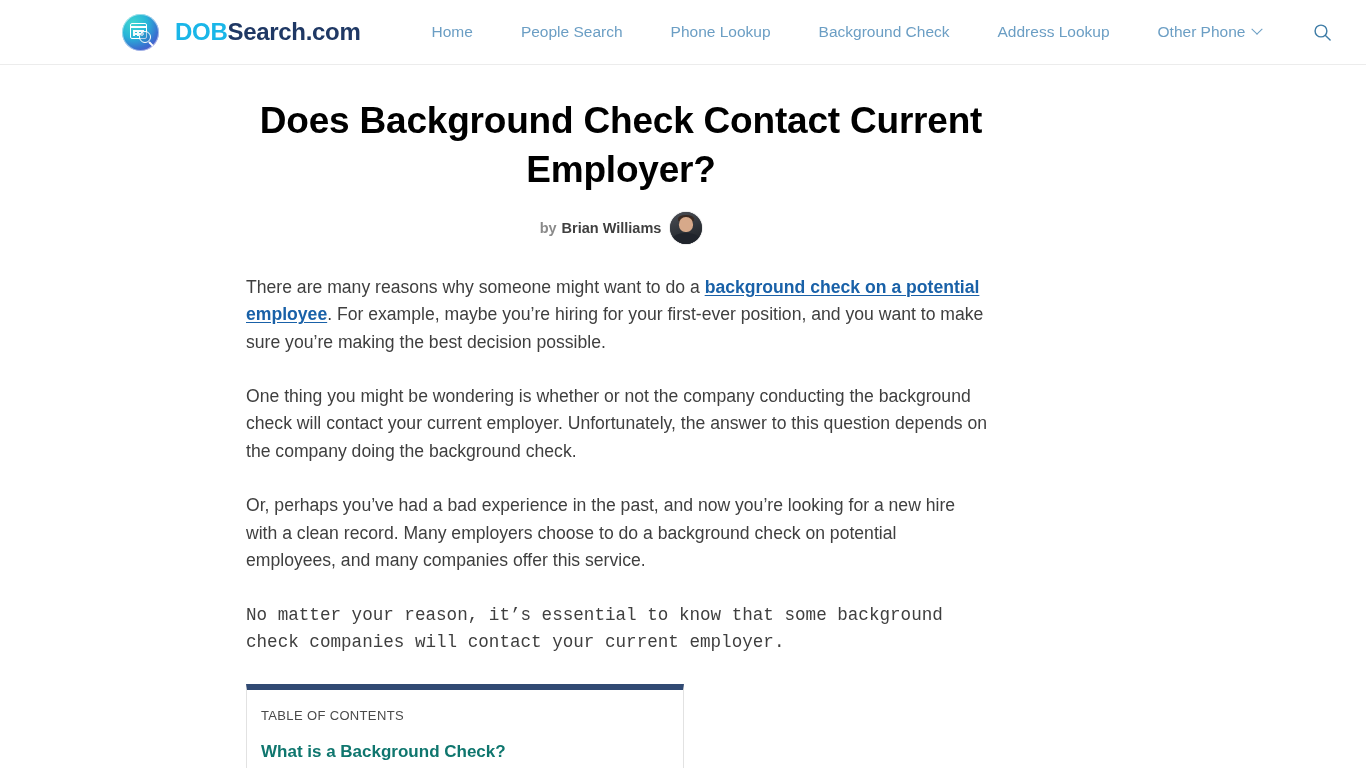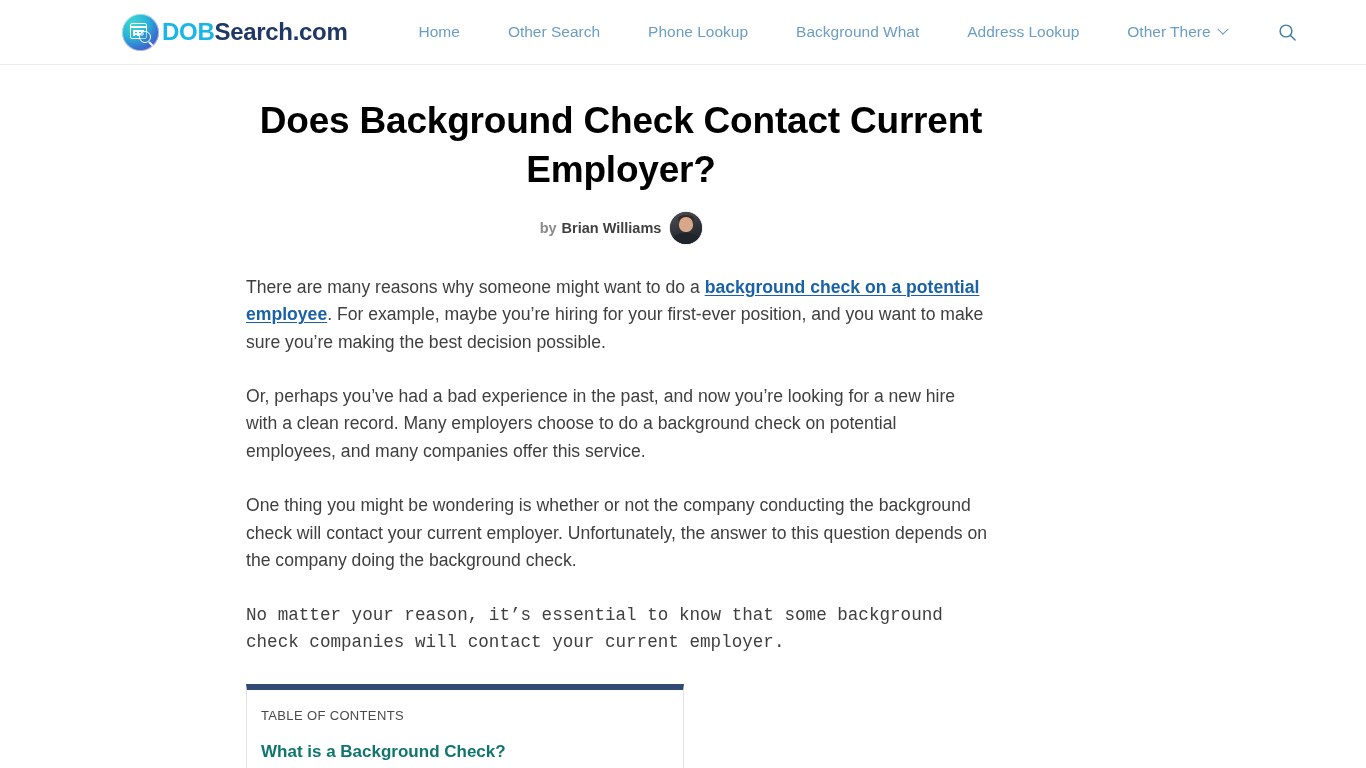--- a/index.html
+++ b/index.html
@@ -26,21 +26,21 @@
     width: 1366px;
     height: 100%;
     display: flex;
     align-items: center;
     padding: 0 0 0 122px;
   }
 
   .brand {
     display: flex;
     align-items: center;
-    gap: 3px;
+    gap: 16px;
     text-decoration: none;
     flex: 0 0 auto;
   }
   .brand-mark {
     width: 37px;
     height: 37px;
     border-radius: 50%;
     background: radial-gradient(circle at 30% 25%, #3fd6d0 0%, #28b4d8 38%, #3a6fd0 68%, #6b3fc4 100%);
     position: relative;
     flex: 0 0 auto;
@@ -251,33 +251,33 @@
         <span class="lens"></span>
       </span>
       <span class="brand-text"><span class="dob">DOB</span><span class="rest">Search.com</span></span>
     </a>
 
     <nav class="main-nav">
       <a class="nav-link" href="#">
         <span>Home</span>
       </a>
       <a class="nav-link" href="#">
-        <span>Other Search</span>
+        <span>People Search</span>
       </a>
       <a class="nav-link" href="#">
         <span>Phone Lookup</span>
       </a>
       <a class="nav-link" href="#">
-        <span>Background What</span>
+        <span>Background Check</span>
       </a>
       <a class="nav-link" href="#">
         <span>Address Lookup</span>
       </a>
       <a class="nav-link" href="#">
-        <span>Other There</span>
+        <span>Other Phone</span>
         <span class="chev"></span>
       </a>
 
       <button class="search-btn">
         <svg width="19" height="19" viewBox="0 0 20 20" fill="none">
           <circle cx="8.4" cy="8.4" r="6.2" stroke="#3e7ca6" stroke-width="1.5"></circle>
           <line x1="13.1" y1="13.1" x2="18" y2="18" stroke="#3e7ca6" stroke-width="1.5" stroke-linecap="round"></line>
         </svg>
       </button>
     </nav>
@@ -298,22 +298,22 @@
         <span class="hair"></span>
         <span class="face"></span>
         <span class="body"></span>
       </span>
     </div>
 
     <div class="post-body">
 
       <p><span>There are many reasons why someone might want to do a </span><a href="#">background check on a potential employee</a><span>. For example, maybe you’re hiring for your first-ever position, and you want to make sure you’re making the best decision possible.</span></p>
 
+      <p>One thing you might be wondering is whether or not the company conducting the background check will contact your current employer. Unfortunately, the answer to this question depends on the company doing the background check.</p>
       <p>Or, perhaps you’ve had a bad experience in the past, and now you’re looking for a new hire with a clean record. Many employers choose to do a background check on potential employees, and many companies offer this service.</p>
-      <p>One thing you might be wondering is whether or not the company conducting the background check will contact your current employer. Unfortunately, the answer to this question depends on the company doing the background check.</p>
       <p>No matter your reason, it’s essential to know that some background check companies will contact your current employer.</p>
 
     </div>
 
     <div class="toc">
       <div class="toc-label">TABLE OF CONTENTS</div>
       <ul class="toc-list">
         <li class="toc-h1">
           <a href="#">What is a Background Check?</a>
         </li>

